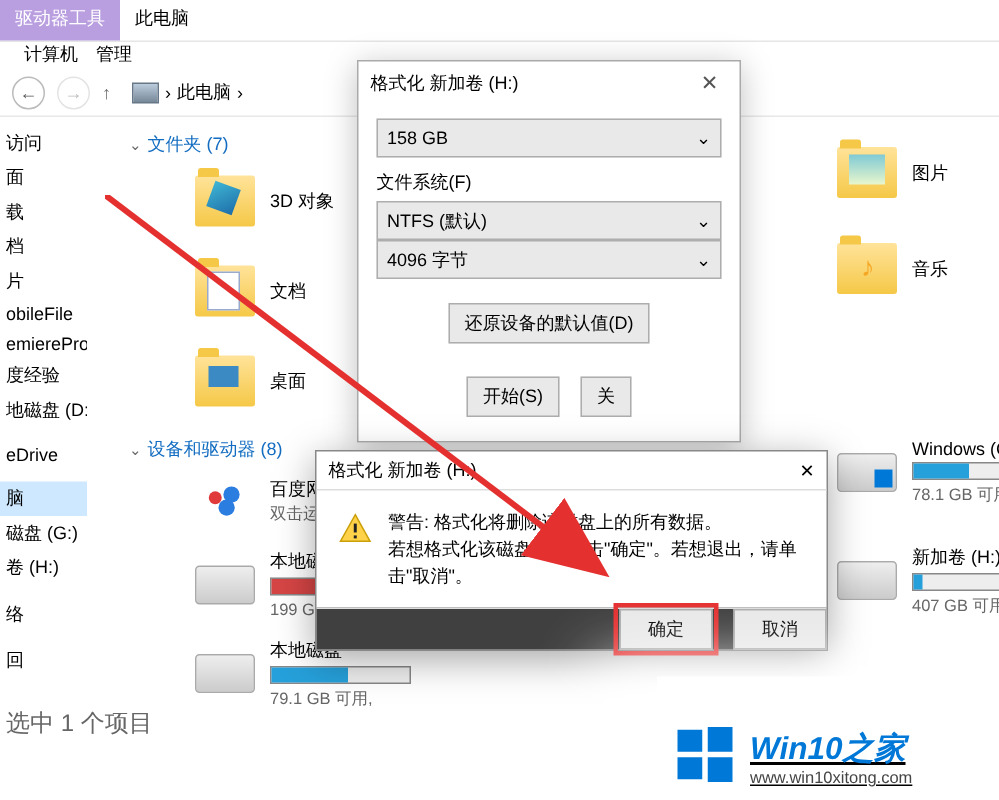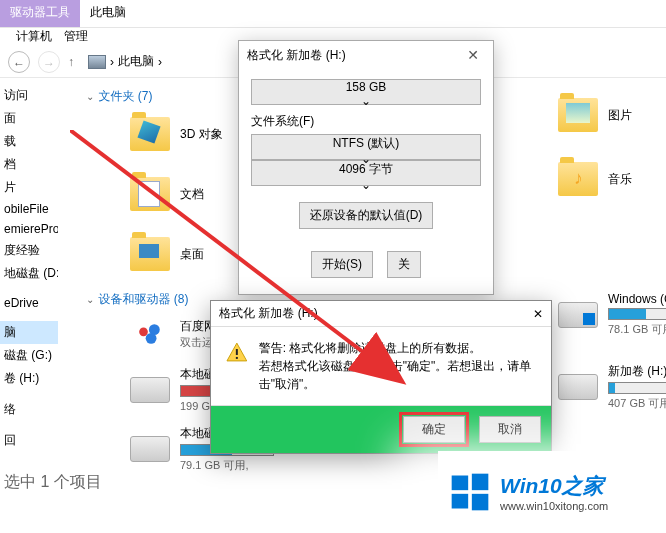--- a/index.html
+++ b/index.html
@@ -38,39 +38,39 @@
   .netdisk-ico{width:40px;height:40px;border-radius:50%;background:#fff;display:flex;align-items:center;justify-content:center;}
   .netdisk-ico svg{width:26px;height:26px;}
   .status-bar { position:absolute; bottom:40px; left:4px; font-size:16px; color:#666; }
 
   
   .dlg-format { position:absolute; left:238px; top:40px; width:256px; background:#fff; border:1px solid #aaa; box-shadow:0 4px 20px rgba(0,0,0,.25); }
   .dlg-title { height:28px; display:flex;align-items:center;justify-content:space-between; padding:0 8px; font-size:12px;}
   .dlg-close { width:24px;text-align:center;color:#555;font-size:14px;}
   .dlg-body { padding: 10px 12px; font-size:12px; }
   .dlg-body label { display:block; margin: 8px 0 4px; }
-  .dlg-select { width:100%; height:26px; border:1px solid #adadad; background:#e9e9e9; padding:0 6px; display:flex;align-items:center;justify-content:space-between;flex-direction:column;}
+  .dlg-select { width:100%; height:26px; border:1px solid #adadad; background:#e9e9e9; padding:0 6px; display:flex;align-items:center;justify-content:space-between;}
   .dlg-btn { border:1px solid #adadad; background:#e9e9e9; padding:4px 10px; font-size:12px;}
   .dlg-restore{display:block;margin:16px auto 0;}
   .dlg-foot { display:flex; gap:14px; justify-content:center; padding: 12px 0 16px;}
 
   
   .msg { position:absolute; left:210px; top:300px; width:342px; background:#fff; border:1px solid #888; box-shadow:0 6px 24px rgba(0,0,0,.35); }
   .msg-title { height:26px; display:flex;align-items:center;justify-content:space-between;padding:0 8px;font-size:12px;border-bottom:1px solid #ddd;}
   .msg-body { display:flex; gap:10px; padding:12px 14px; font-size:12px; line-height:1.5;}
   .warn-ico { width:28px;height:28px; }
-  .msg-foot { background:#22c55e; padding:10px; display:flex; gap:14px; justify-content:flex-end; border-top:1px solid #ddd;}
+  .msg-foot { background:#404040; display:flex; gap:14px; justify-content:flex-end; border-top:1px solid #ddd;}
   .msg-foot .dlg-btn { padding:4px 18px; }
   .hl-red { outline: 3px solid #e53030; outline-offset: 1px; }
 
   
   .arrow { position:absolute; left:70px; top:130px; pointer-events:none; }
 
   
-  .wm { position:absolute; right:0; bottom:0; width:228px; height:82px; background:#fff; display:flex;align-items:center; gap:8px; padding:8px 10px; box-shadow: -40px -10px 40px rgba(255,255,255,.9);}
+  .wm { position:absolute; right:0; bottom:0; width:228px; height:82px; background:#fff; display:flex;align-items:flex-end; gap:8px; padding:8px 10px; box-shadow: -40px -10px 40px rgba(255,255,255,.9); text-decoration: underline;}
   .wm-logo { width:44px;height:44px; }
   .wm-txt .big{font-size:21px;color:#0078d7;font-style:italic;font-weight:bold;}
   .wm-txt .sm{font-size:11px;color:#444;}
 
   .crumb-ico{width:18px;height:14px;background:linear-gradient(#bcd,#789);border:1px solid #678;}
 </style>
 </head>
 <body>
 
 <div class="ribbon">

